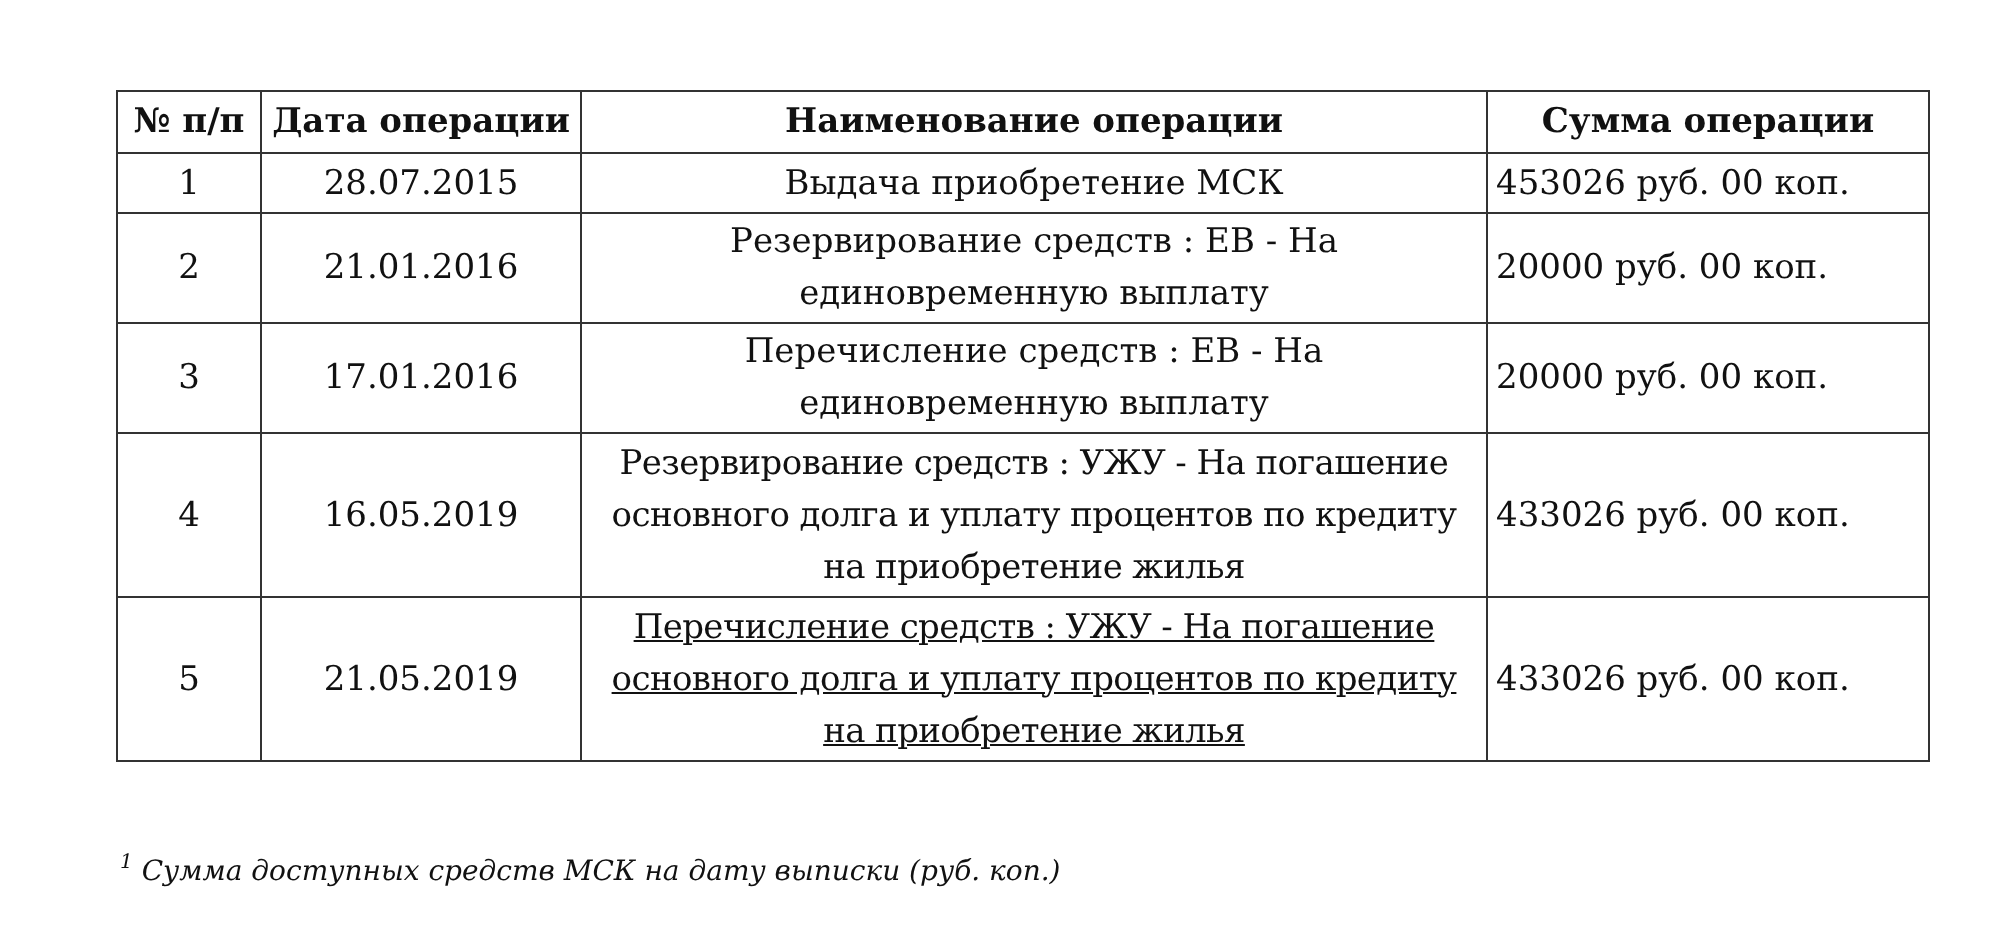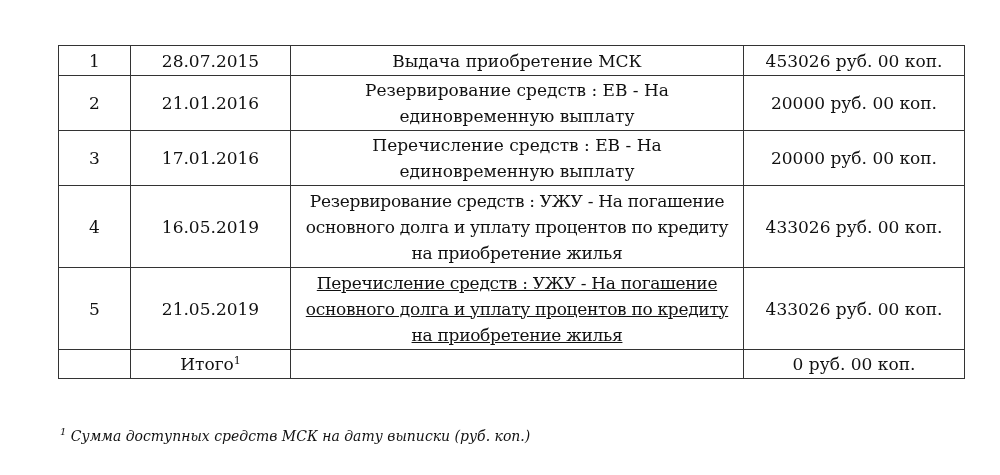--- a/index.html
+++ b/index.html
@@ -3,40 +3,46 @@
 <meta charset="utf-8">
 <style>
   html, body { margin: 0; padding: 0; background: #ffffff; }
   body { width: 1000px; height: 475px; position: relative; overflow: hidden;
          font-family: "DejaVu Serif", "Liberation Serif", serif; color: #111; }
   table.ops { position: absolute; left: 58px; top: 45px; width: 906px;
               border-collapse: collapse; table-layout: fixed; font-size: 17px; }
   table.ops td, table.ops th { border: 1.5px solid #333; padding: 0 4px; line-height: 26px; }
   table.ops th { font-weight: bold; height: 30px; text-align: center; white-space: nowrap; }
   td.c { text-align: center; }
-  td.r { text-align: center; padding-right: 12px; white-space: nowrap; }
+  td.r { text-align: left; padding-right: 12px; white-space: nowrap; }
   tr.h1 td { height: 29px; }
   tr.h2 td { height: 54px; }
   tr.h3 td { height: 81px; }
   tr.h0 td { height: 28px; }
   sup { font-size: 11px; vertical-align: top; position: relative; top: -3px; }
   .footnote { position: absolute; left: 60px; top: 428px; font-size: 14px; font-style: italic; }
   .footnote sup { font-size: 10px; top: -2px; }
 </style>
 </head>
 <body>
 
 <table class="ops">
   <colgroup>
     <col style="width:72px">
       <col style="width:160px">
       <col style="width:453px">
       <col style="width:221px">
   </colgroup>
   <tbody>
+      <tr>
+    <th>№ п/п</th>
+    <th>Дата операции</th>
+    <th>Наименование операции</th>
+    <th>Сумма операции</th>
+  </tr>
   <tr class="h1">
     <td class="c">1</td>
     <td class="c">28.07.2015</td>
     <td class="c">Выдача приобретение МСК</td>
     <td class="r">453026 руб. 00 коп.</td>
   </tr>
   <tr class="h2">
     <td class="c">2</td>
     <td class="c">21.01.2016</td>
     <td class="c" style="padding:0 56px;">Резервирование средств : ЕВ - На единовременную выплату</td>
@@ -53,25 +59,19 @@
     <td class="c">16.05.2019</td>
     <td class="c" style="padding:0 2px; letter-spacing:-0.3px;">Резервирование средств : УЖУ - На погашение основного долга и уплату процентов по кредиту на приобретение жилья</td>
     <td class="r">433026 руб. 00 коп.</td>
   </tr>
   <tr class="h3">
     <td class="c">5</td>
     <td class="c">21.05.2019</td>
     <td class="c" style="padding:0 8px; letter-spacing:-0.3px;text-decoration:underline;">Перечисление средств : УЖУ - На погашение основного долга и уплату процентов по кредиту на приобретение жилья</td>
     <td class="r">433026 руб. 00 коп.</td>
   </tr>
-  <tr class="h0">
-    <td></td>
-    <td class="c"><span>Итого</span><sup>1</sup></td>
-    <td></td>
-    <td class="r">0 руб. 00 коп.</td>
-  </tr>
 </tbody>
   </table>
 
 <div class="footnote">
   <sup>1</sup>
   <span>Сумма доступных средств МСК на дату выписки (руб. коп.)</span>
 </div>
 
 </body></html>

